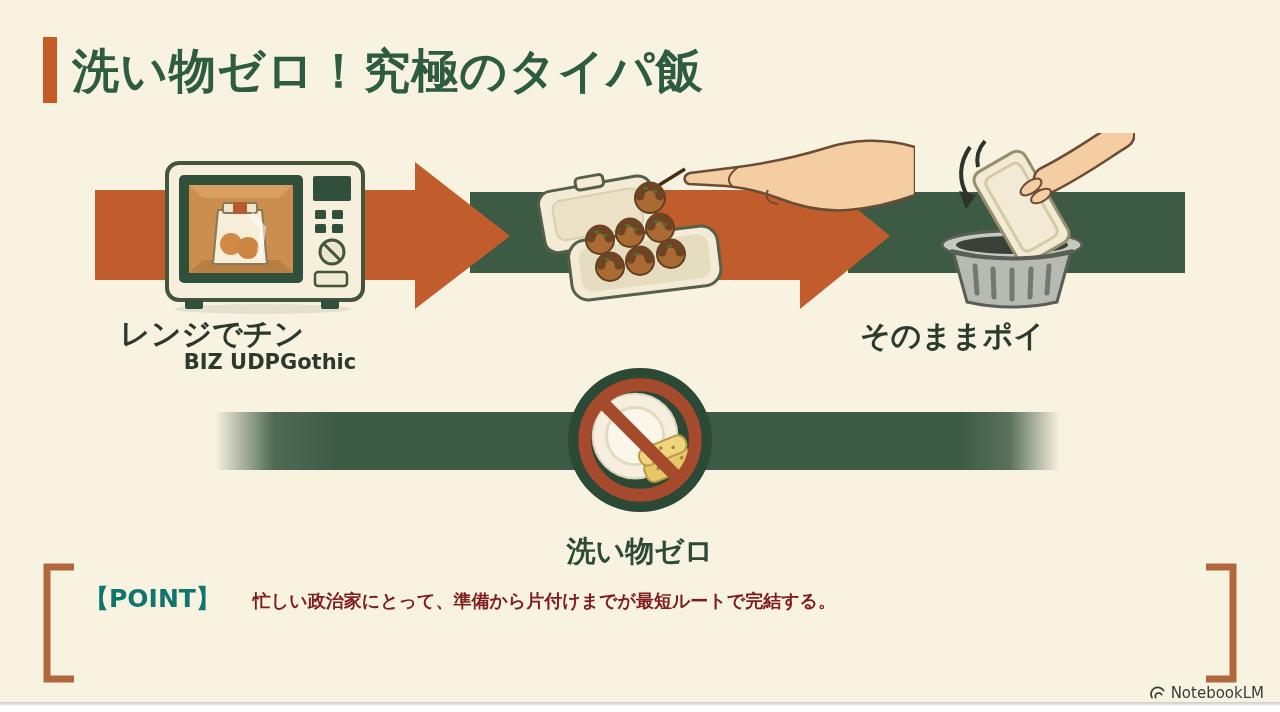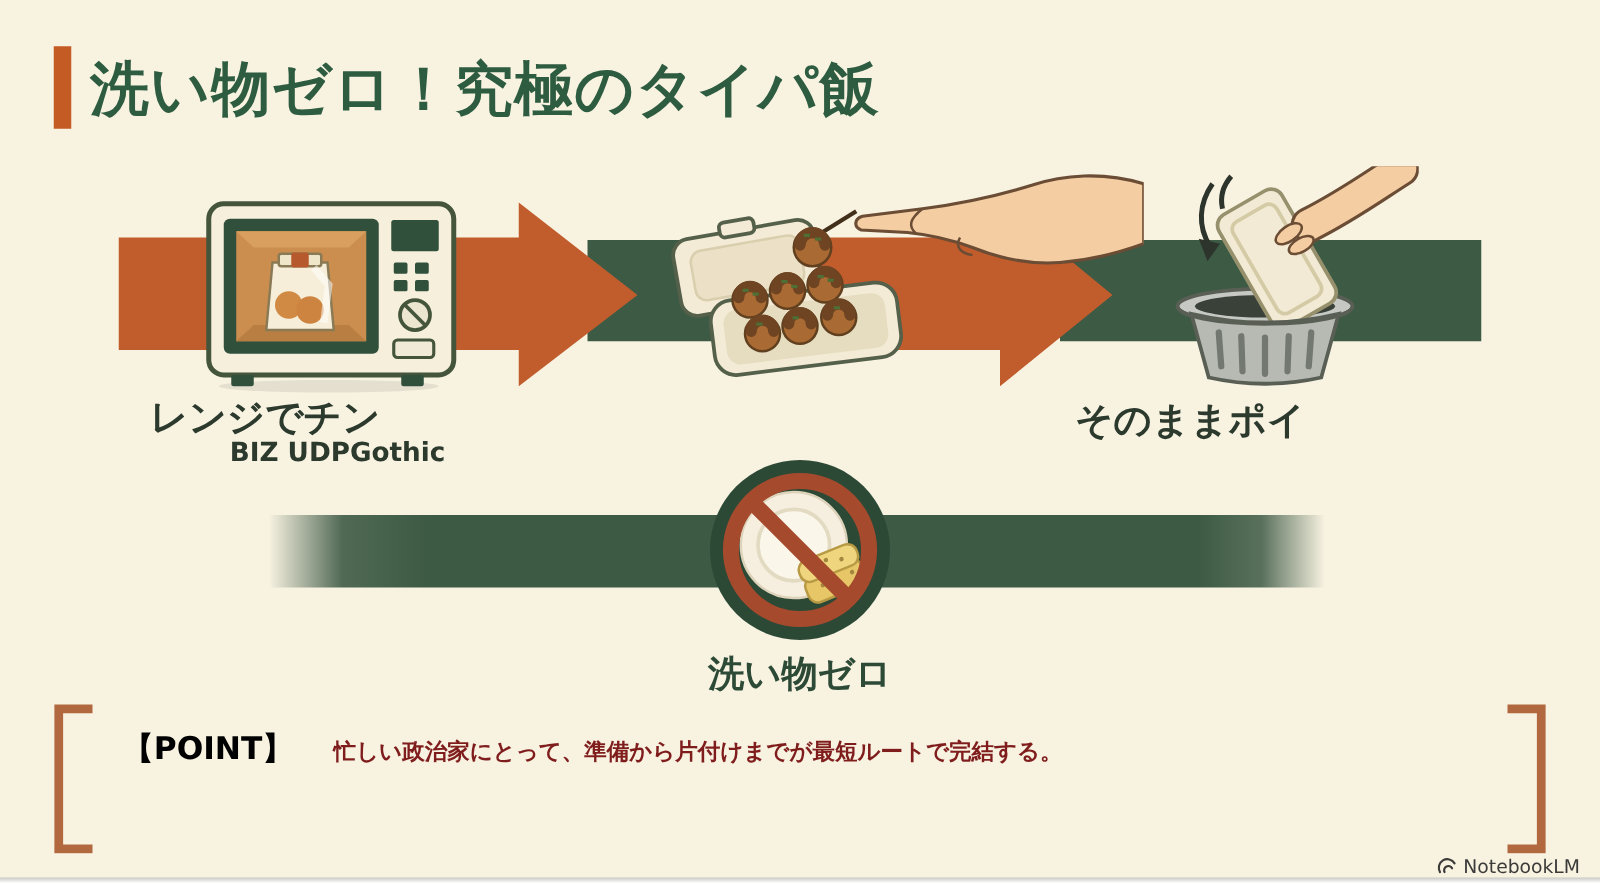--- a/index.html
+++ b/index.html
@@ -28,29 +28,29 @@
   .step-sublabel {
     font-size:21px; font-weight:bold; color:#2c3a2e;
     text-align:center; width:300px; white-space:nowrap;
   }
   .result-band {
     left:215px; top:412px; width:845px; height:58px;
     background:linear-gradient(90deg, rgba(61,90,69,0) 0%, rgba(61,90,69,0.9) 7%,
                #3d5a45 15%, #3d5a45 88%, rgba(61,90,69,0.85) 94%, rgba(61,90,69,0) 100%);
   }
   .result-label {
-    left:490px; top:520px; width:300px; text-align:center;
+    left:490px; top:532px; width:300px; text-align:center;
     font-size:29px; font-weight:bold; color:#2c4a36; white-space:nowrap;
   }
 
   
   .note-row { display:flex; align-items:baseline; white-space:nowrap; }
   .note-row-1 { left:84px; top:582px; }
   .note-row-2 { left:84px; top:628px; }
-  .note-label { font-size:25px; font-weight:bold; color:#000000;margin-left:14px; }
+  .note-label { font-size:25px; font-weight:bold; color:#0f766e; }
   .note-row-1 .note-label { margin-right:32px; }
   .note-row-2 .note-label { margin-right:10px; }
   .note-text { font-size:18px; font-weight:bold; color:#7f1d1d; }
 
   
   .watermark {
     right:16px; top:684px; display:flex; align-items:center; gap:5px;
     color:#3b3b39; font-size:15px; font-weight:500;
   }
 

